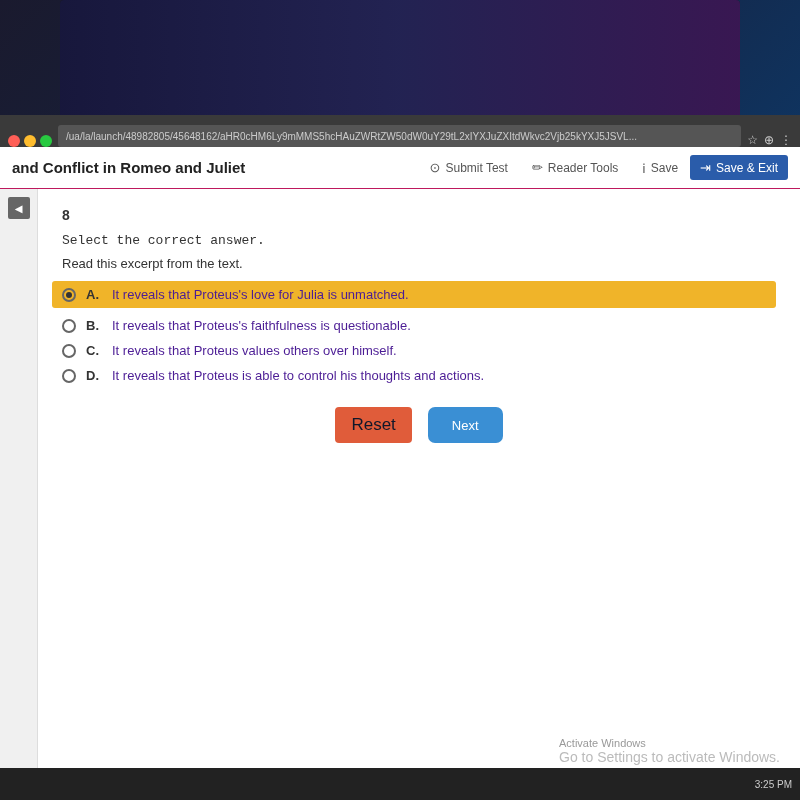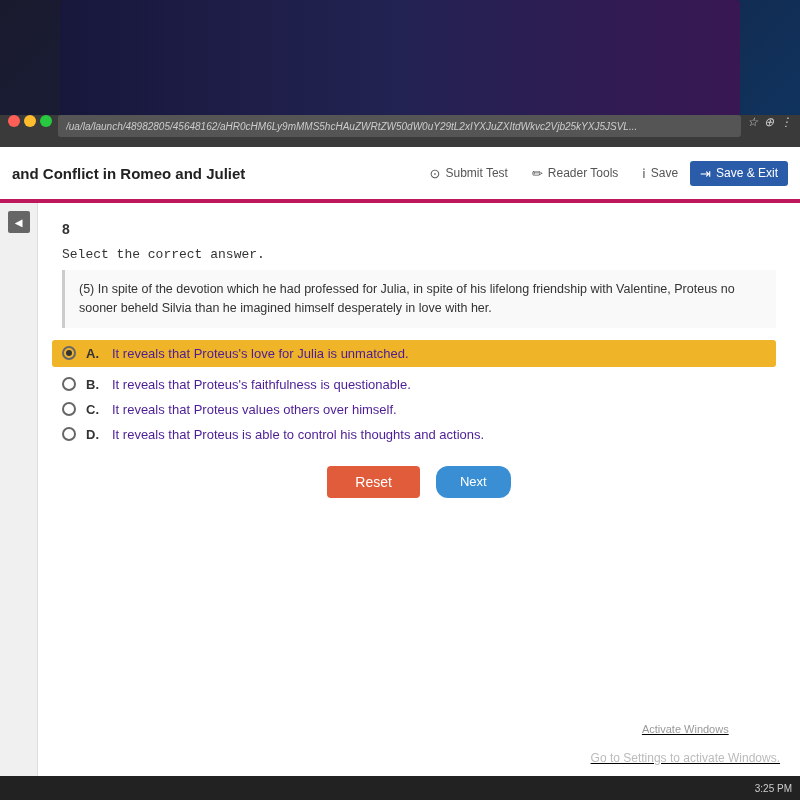--- a/index.html
+++ b/index.html
@@ -48,24 +48,23 @@
       background: #fff;
       display: flex;
       flex-direction: column;
     }
 
     
     .browser-chrome {
       background: #3a3a3a;
       height: 32px;
       display: flex;
-      align-items: flex-start;
+      align-items: flex-end;
       padding: 0 8px;
       gap: 6px;
-      font-style: italic;
     }
     .window-controls {
       display: flex;
       gap: 4px;
       align-items: center;
     }
     .win-btn {
       width: 12px; height: 12px;
       border-radius: 50%;
       cursor: pointer;
@@ -98,22 +97,22 @@
     }
     .browser-icon {
       color: #ccc;
       font-size: 12px;
       cursor: pointer;
     }
 
     
     .app-toolbar {
       background: #fff;
-      border-bottom: 4px solid #be185d;
-      height: 56px;
+      border-bottom: 1px solid #be185d;
+      height: 42px;
       display: flex;
       align-items: center;
       padding: 0 12px;
       gap: 0;
     }
     .app-title {
       font-size: 15px;
       font-weight: bold;
       color: #222;
       flex: 1;
@@ -278,63 +277,61 @@
     .action-buttons {
       display: flex;
       gap: 16px;
       justify-content: center;
       margin-top: 10px;
       margin-bottom: 30px;
     }
 
     .btn-reset {
       background: #e05c3a;
-      color: #ffffff;
+      color: #0f172a;
       border: none;
-      padding: 8px 28px;
+      padding: 8px 16px;
       border-radius: 4px;
-      font-size: 14px;
+      font-size: 17px;
       cursor: pointer;
       font-weight: 500;
     }
 
     .btn-next {
       background: #3a8fd4;
       color: white;
       border: none;
       padding: 8px 24px;
-      border-radius: 12px;
+      border-radius: 7px;
       font-size: 13px;
       cursor: pointer;
       font-weight: 500;
     }
 
     
     .activate-windows {
       position: absolute;
       bottom: 35px;
       right: 20px;
-      text-align: center;
-      text-decoration: underline;
+      text-align: left;
     }
     .activate-windows .aw-title {
       font-size: 11px;
       color: #999;
     }
     .activate-windows .aw-sub {
-      font-size: 12px;
+      font-size: 14px;
       color: #bbb;
-      margin-top: 16px;
     }
 
     
     .taskbar {
       position: absolute;
       bottom: 0; left: 0; right: 0;
-      height: 24px;
+      height: 32px;
       background: #222;
       display: flex;
       align-items: center;
       padding: 0 8px;
       justify-content: flex-end;
     }
     .taskbar-time {
       color: #ccc;
       font-size: 10px;
     }
@@ -391,24 +388,22 @@
     <div class="sidebar">
       <div class="sidebar-toggle">◀</div>
     </div>
 
     <div class="question-area">
 
       <div class="question-number">8</div>
 
       <p class="instruction">Select the correct answer.</p>
 
-
-      <div class="excerpt-box">
-        <span>(5) In spite of the devotion which he had professed for Julia, in spite of his lifelong friendship with Valentine, Proteus no sooner beheld Silvia than he imagined himself desperately in love with her.</span>
-      </div>
+      <p class="read-instruction">Read this excerpt from the text.</p>
+
 
 
       <div class="answer-choices">
 
         <div class="answer-choice selected-answer">
           <div class="radio-outer selected">
             <div class="radio-inner"></div>
           </div>
           <span class="choice-label">A.</span>
           <span class="choice-text">It reveals that Proteus's love for Julia is unmatched.</span>

